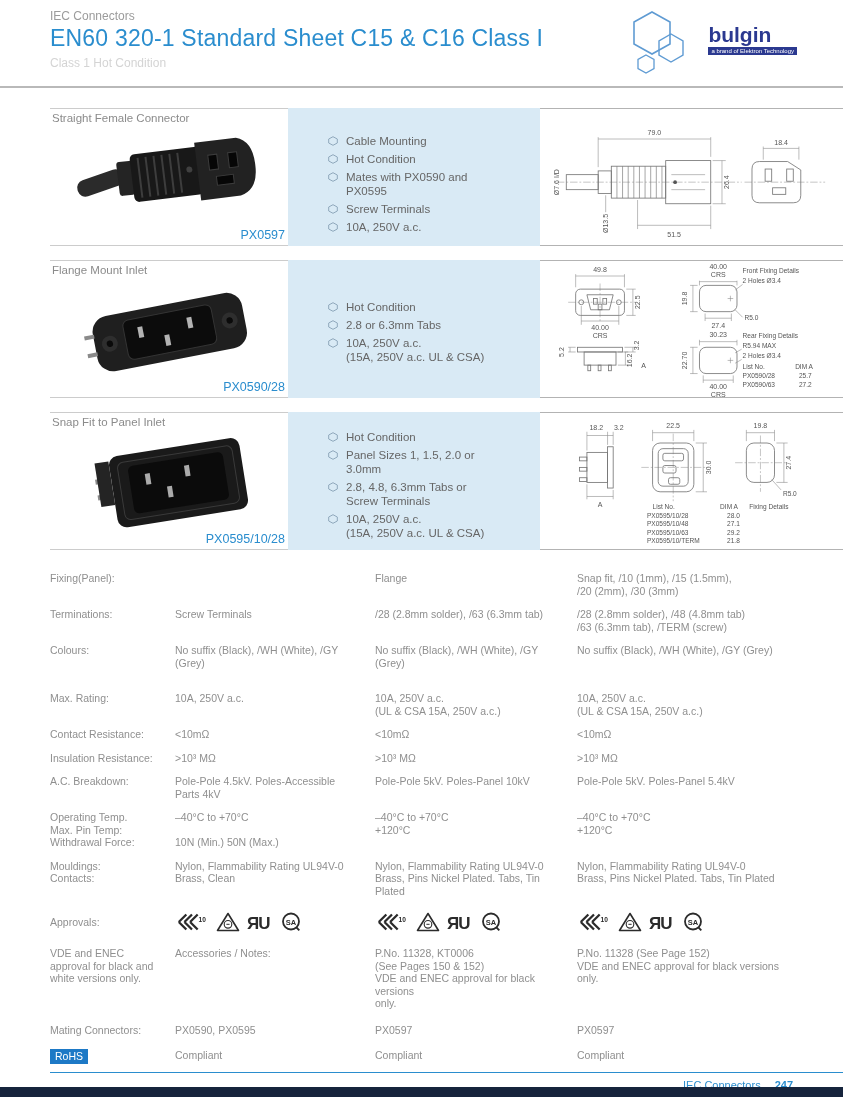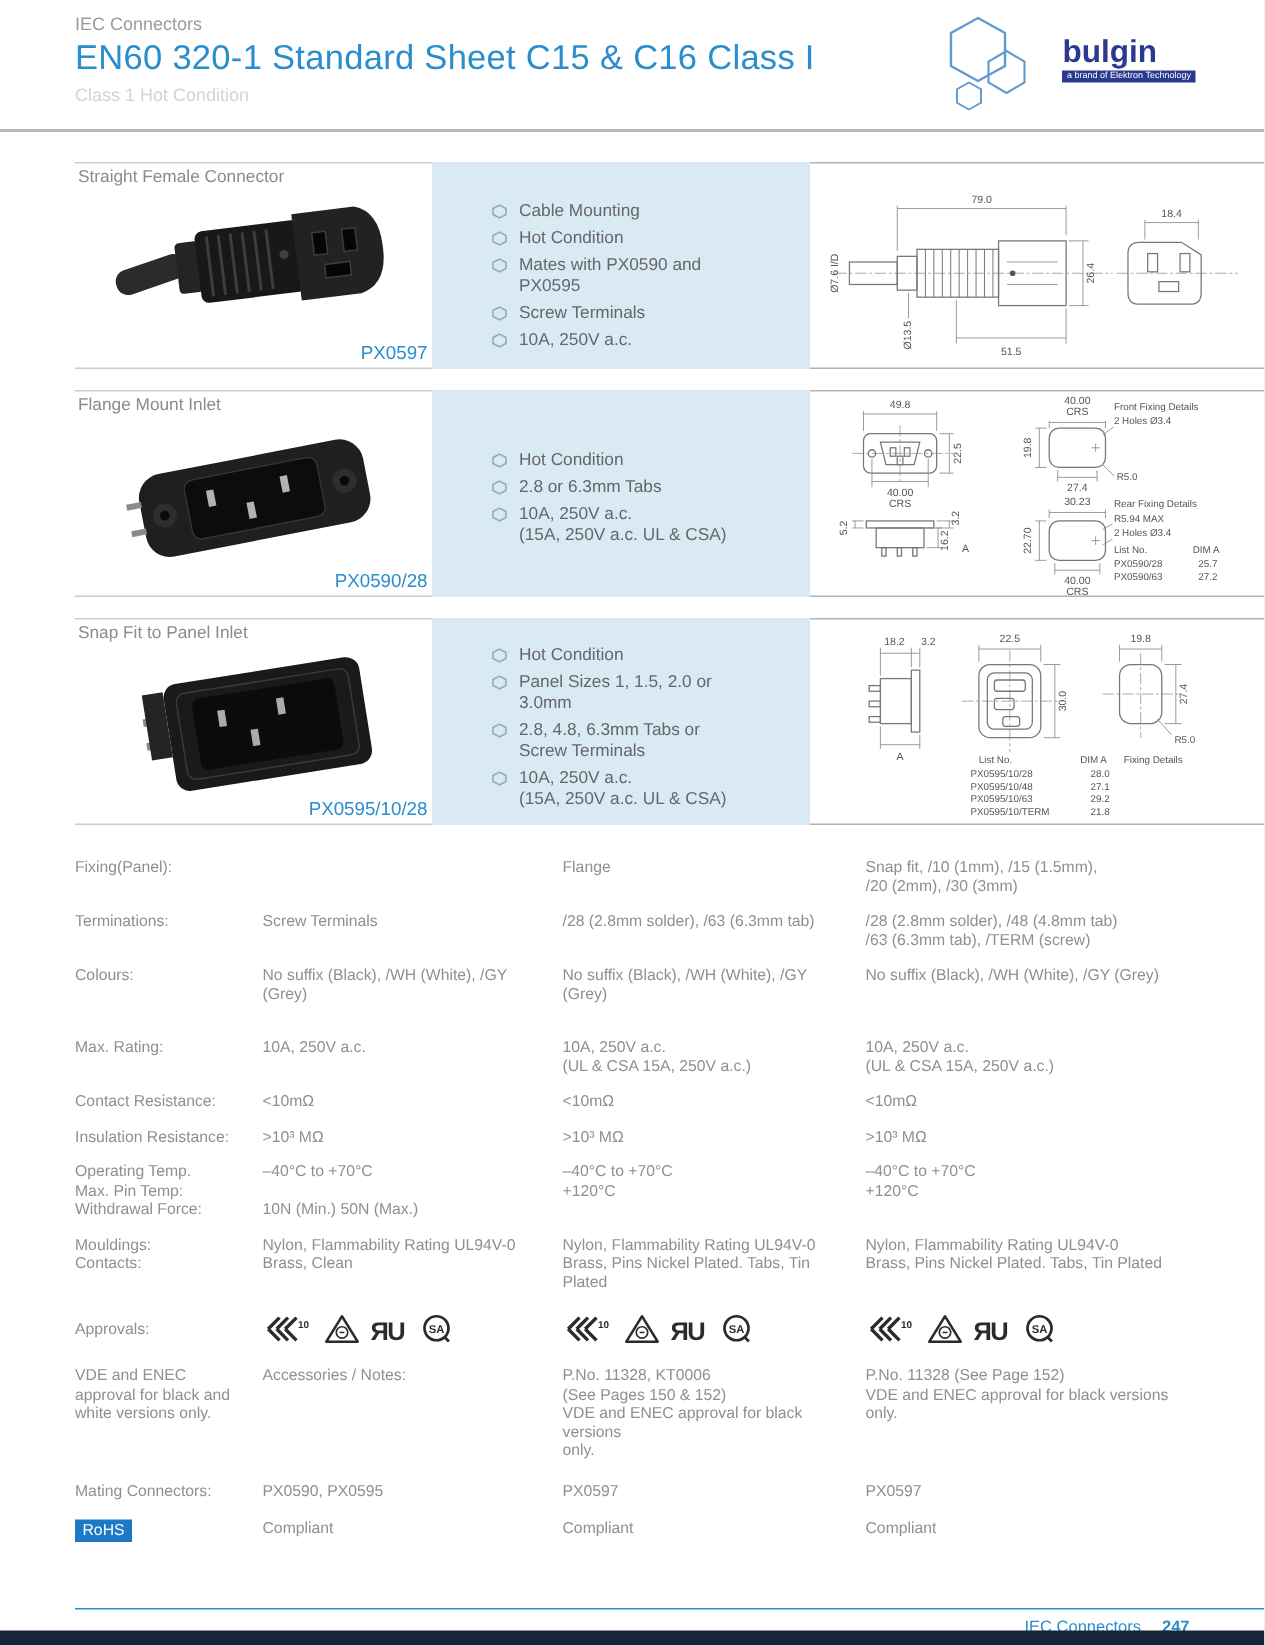--- a/index.html
+++ b/index.html
@@ -445,20 +445,27 @@
       <div>&lt;10mΩ</div>
       <div>&lt;10mΩ</div>
     </div>
     <div class="srow">
       <div>Insulation Resistance:</div>
       <div>&gt;10³ MΩ</div>
       <div>&gt;10³ MΩ</div>
       <div>&gt;10³ MΩ</div>
     </div>
     <div class="srow">
+      <div>A.C. Breakdown:</div>
+      <div>Pole-Pole 4.5kV. Poles-Accessible
+Parts 4kV</div>
+      <div>Pole-Pole 5kV. Poles-Panel 10kV</div>
+      <div>Pole-Pole 5kV. Poles-Panel 5.4kV</div>
+    </div>
+    <div class="srow">
       <div>Operating Temp.
 Max. Pin Temp:
 Withdrawal Force:</div>
       <div>–40°C to +70°C
 
 10N (Min.) 50N (Max.)</div>
       <div>–40°C to +70°C
 +120°C</div>
       <div>–40°C to +70°C
 +120°C</div>

